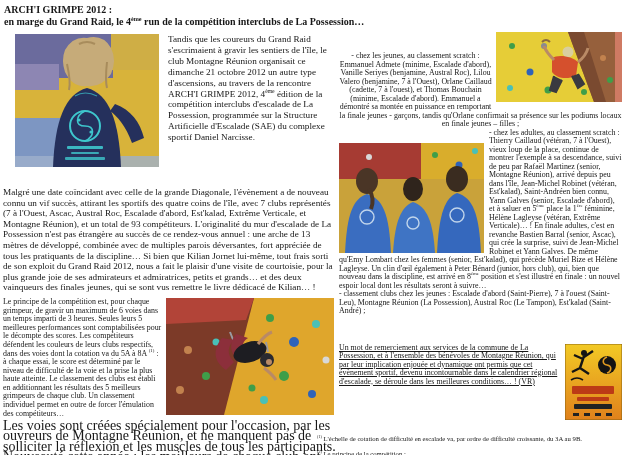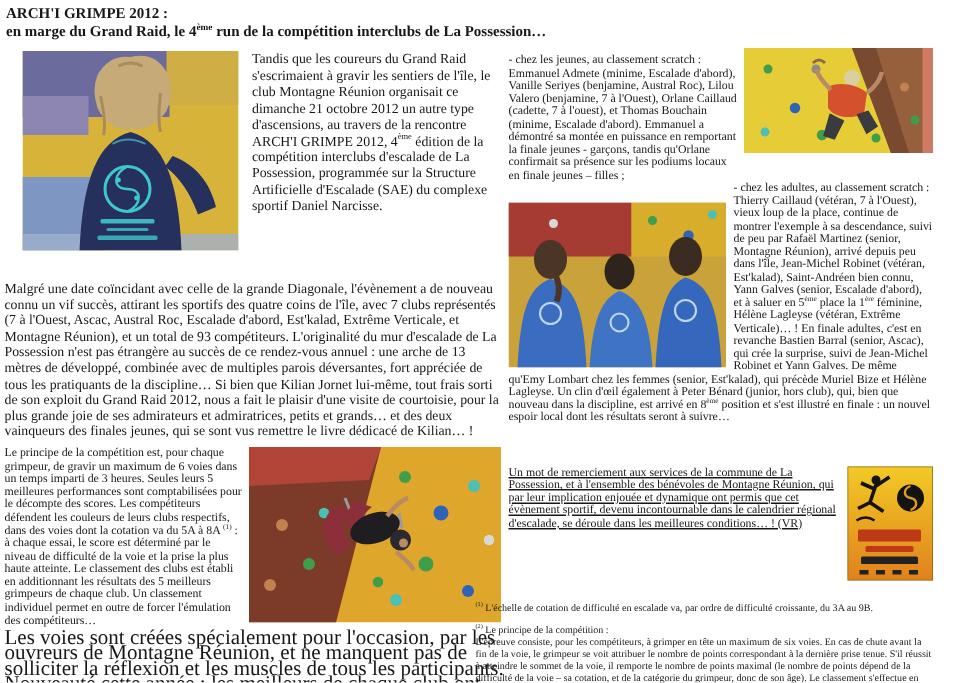--- a/index.html
+++ b/index.html
@@ -26,21 +26,21 @@
   .para2 { margin-top:20px; font-size:9.2px; line-height:10.6px; }
   .row2 { display:flex; margin-top:5px; }
   .para3 { width:163px; flex:none; font-size:7.9px; line-height:8.6px; padding-right:4px; }
   .photo-b { flex:none; margin-left:0; display:block; }
   .para4 { margin-top:3px; font-size:14px; line-height:10.2px; }
   .para5 { margin-top:8px; font-size:8.8px; line-height:10.2px; }
 
   .res-heading { font-size:8px; line-height:9px; margin-top:1px; }
   .rc { font-size:7.9px; line-height:8.5px; }
   .photo-c { float:right; margin:0 0 3px 4px; }
-  .bullet1 { margin-top:4px; }
+  .bullet1 { margin-top:20px;text-align:center; }
   .photo-d { float:left; margin:14px 5px 2px 0; }
   .thanks-wrap { margin-top:28px;text-decoration:underline; }
   .poster-e { float:right; margin:0 0 2px 6px; }
   .footnotes { clear:both; margin-left:-22px; padding-top:13px; }
   .fn { font-size:6.7px; line-height:8px; }
   .fn2t { margin-top:7px; }
 </style>
 </head>
 <body>
 
@@ -148,20 +148,21 @@
         <path d="M30,46 q6,10 2,20" stroke="#4a3526" stroke-width="4" fill="none"></path>
         <path d="M54,110 C56,78 62,64 74,59 C88,64 94,78 96,110 Z" fill="#3f74c4"></path>
         <ellipse cx="74" cy="46" rx="10" ry="12" fill="#2f241c"></ellipse>
         <path d="M98,110 C100,70 106,55 118,50 C134,55 140,70 142,110 Z" fill="#3568bd"></path>
         <ellipse cx="118" cy="36" rx="11" ry="13" fill="#3a2c20"></ellipse>
         <circle cx="28" cy="74" r="7" fill="none" stroke="#cfe0f0" stroke-width="1.4" opacity="0.9"></circle>
         <circle cx="74" cy="80" r="6" fill="none" stroke="#cfe0f0" stroke-width="1.4" opacity="0.9"></circle>
         <circle cx="118" cy="72" r="7" fill="none" stroke="#cfe0f0" stroke-width="1.4" opacity="0.9"></circle>
       </svg>
       <p class="rc">- chez les adultes, au classement scratch : Thierry Caillaud (vétéran, 7 à l'Ouest), vieux loup de la place, continue de montrer l'exemple à sa descendance, suivi de peu par Rafaël Martinez (senior, Montagne Réunion), arrivé depuis peu dans l'île, Jean-Michel Robinet (vétéran, Est'kalad), Saint-Andréen bien connu, Yann Galves (senior, Escalade d'abord), et à saluer en 5<sup>ème</sup> place la 1<sup>ère</sup> féminine, Hélène Lagleyse (vétéran, Extrême Verticale)… ! En finale adultes, c'est en revanche Bastien Barral (senior, Ascac), qui crée la surprise, suivi de Jean-Michel Robinet et Yann Galves. De même qu'Emy Lombart chez les femmes (senior, Est'kalad), qui précède Muriel Bize et Hélène Lagleyse. Un clin d'œil également à Peter Bénard (junior, hors club), qui, bien que nouveau dans la discipline, est arrivé en 8<sup>ème</sup> position et s'est illustré en finale : un nouvel espoir local dont les résultats seront à suivre…</p>
+      <p class="rc">- classement clubs chez les jeunes : Escalade d'abord (Saint-Pierre), 7 à l'ouest (Saint-Leu), Montagne Réunion (La Possession), Austral Roc (Le Tampon), Est'kalad (Saint-André) ;</p>
 
       <div class="thanks-wrap">
         <svg class="poster-e" width="57" height="76" viewBox="0 0 57 76" aria-hidden="true">
           <defs>
             <linearGradient id="pg" x1="0" y1="0" x2="0" y2="1">
               <stop offset="0" stop-color="#f2ca25"></stop>
                 <stop offset="1" stop-color="#e0811c"></stop>
             </linearGradient>
           </defs>
           <rect width="57" height="76" fill="url(#pg)" stroke="#8a6212" stroke-width="1"></rect>

